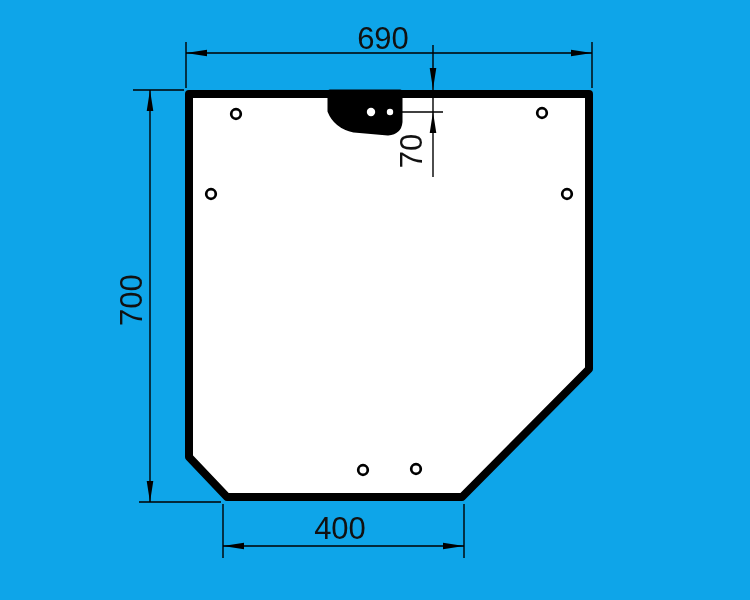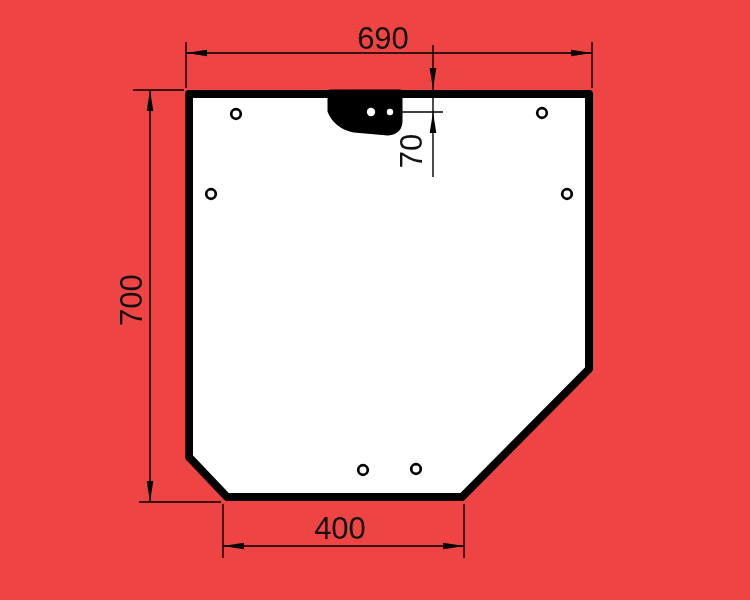--- a/index.html
+++ b/index.html
@@ -8,21 +8,21 @@
     width: 750px;
     height: 600px;
     background: #ffffff;
     overflow: hidden;
     font-family: "Liberation Sans", sans-serif;
   }
   .canvas {
     position: relative;
     width: 750px;
     height: 600px;
-    background: #ef4444;
+    background: #0ea5e9;
   }
   svg text {
     font-family: "Liberation Sans", sans-serif;
     font-size: 31px;
     fill: #111111;
   }
 </style>
 </head>
 <body>
 

